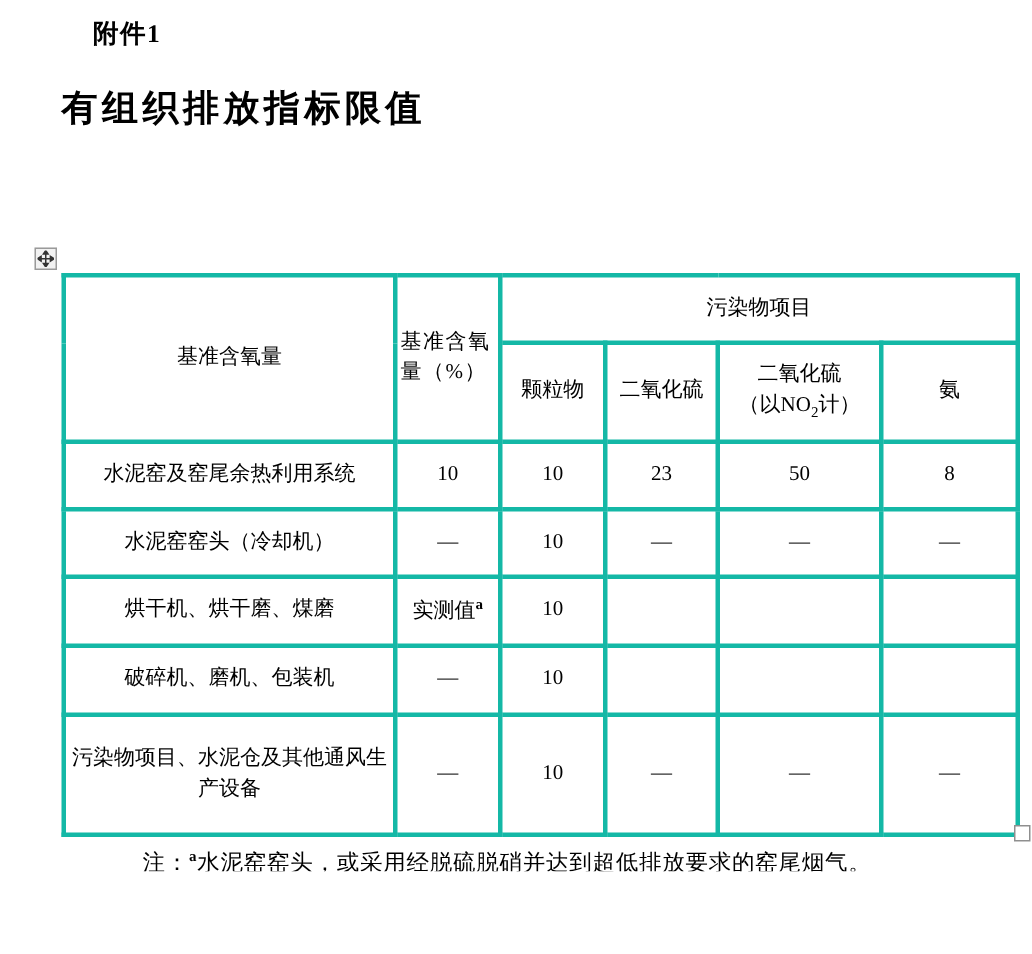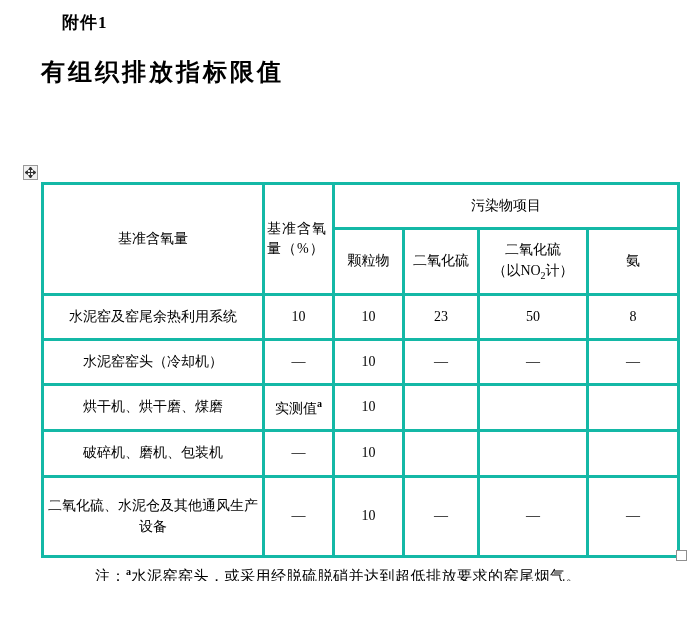--- a/index.html
+++ b/index.html
@@ -195,21 +195,21 @@
       </tr>
       <tr class="drow3">
         <td>破碎机、磨机、包装机</td>
         <td>—</td>
         <td>10</td>
         <td></td>
         <td></td>
         <td></td>
       </tr>
       <tr class="drow5">
-        <td>二氧化硫、水泥仓及其他通风生产设备</td>
+        <td>污染物项目、水泥仓及其他通风生产设备</td>
         <td>—</td>
         <td>10</td>
         <td>—</td>
         <td>—</td>
         <td>—</td>
       </tr>
     </tbody>
   </table>
 
   <div class="resize-handle"></div>

